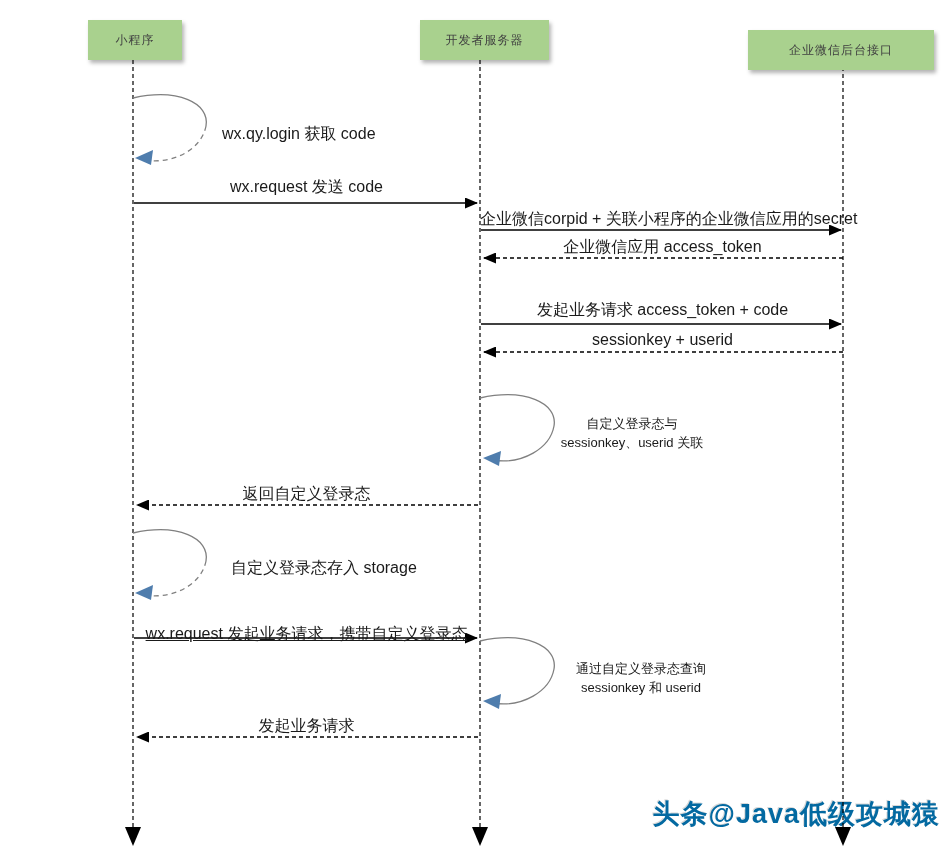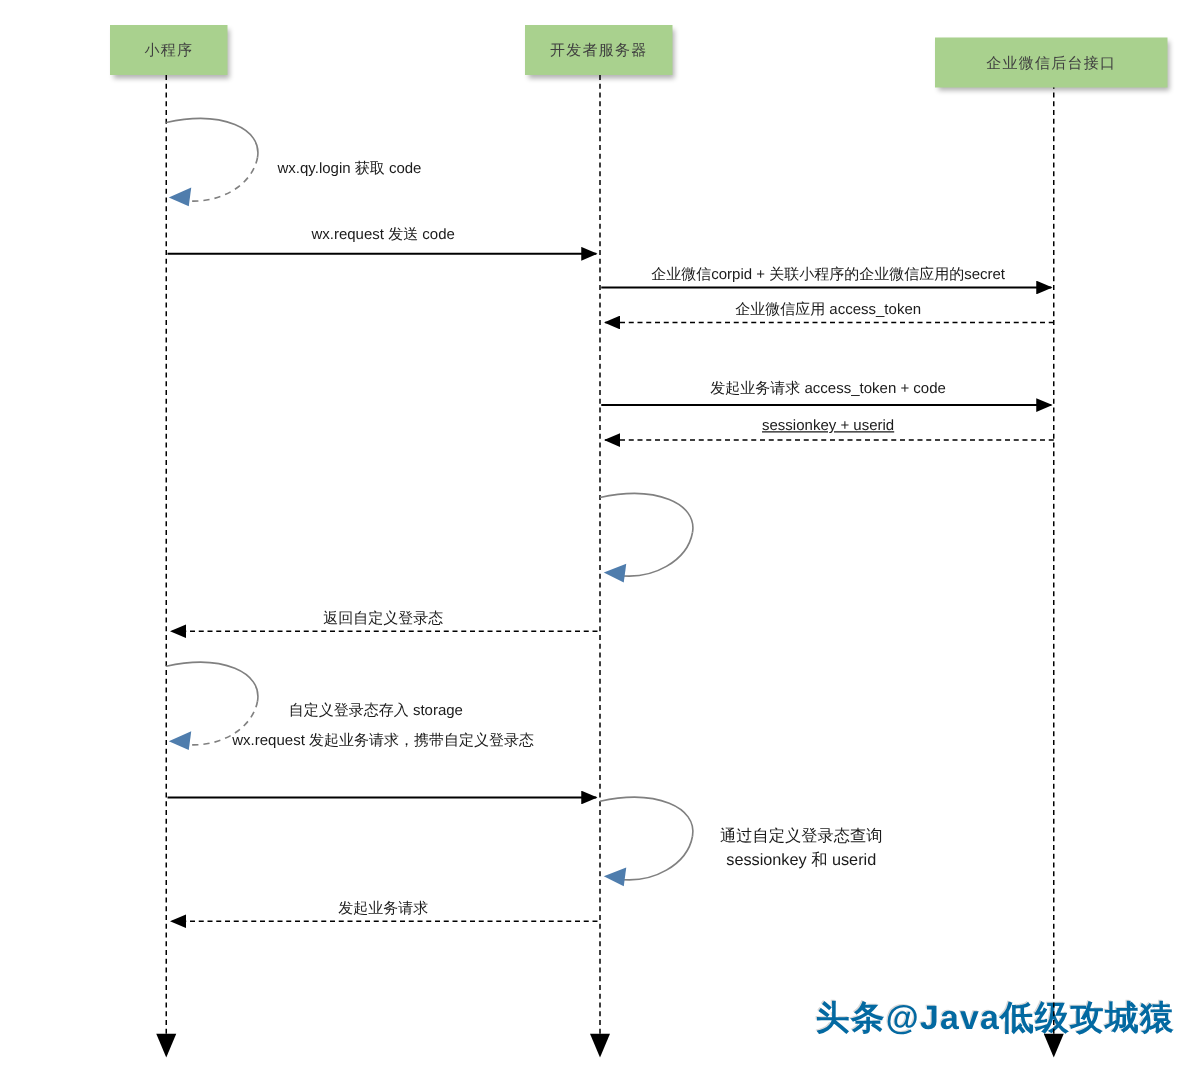--- a/index.html
+++ b/index.html
@@ -15,21 +15,21 @@
     position:absolute;top:20px;height:40px;
     background:#a9d18e;
     box-shadow:2px 3px 4px rgba(0,0,0,0.30);
     display:flex;align-items:center;justify-content:center;
   }
   .actor-box span{
     color:#404040;font-size:12px;letter-spacing:1px;white-space:nowrap;
   }
   .msg-label{
     position:absolute;
-    font-size:12px;color:#1a1a1a;
+    font-size:16px;color:#1a1a1a;
     white-space:nowrap;line-height:16px;
   }
   .msg-label.centered{text-align:center;white-space:nowrap;}
   .loop-label2{
     position:absolute;
     font-size:13px;color:#1a1a1a;
     text-align:center;line-height:19px;
   }
   #watermark{
     position:absolute;left:648px;top:796px;width:292px;
@@ -102,45 +102,49 @@
       <path d="M 554 669 C 550 691, 523 708, 492 703"></path>
       <polygon points="483,701 501,694 499,709" fill="#4f7dad" stroke="none"></polygon>
     </g>
 
     <line x1="478" y1="737" x2="137" y2="737" stroke="#000000" stroke-width="1.3" stroke-dasharray="4 3" marker-end="url(#arrow-black)"></line>
   </svg>
 
   <div class="actor-box" style="left:88px;width:94px;">
     <span>小程序</span>
   </div>
-  <div class="actor-box" style="left:420px;width:118px;justify-content:center;">
+  <div class="actor-box" style="left:420px;width:129px;justify-content:center;">
     <span>开发者服务器</span>
   </div>
   <div class="actor-box" style="left:748px;width:186px;margin-top:10px;">
     <span>企业微信后台接口</span>
   </div>
 
   <div class="msg-label" style="left:222px;top:126px;">wx.qy.login 获取 code</div>
 
   <div class="msg-label centered" style="left:133px;width:347px;top:179px;">wx.request 发送 code</div>
 
   <div class="msg-label centered" style="left:480px;width:365px;top:211px;">企业微信corpid + 关联小程序的企业微信应用的secret</div>
 
   <div class="msg-label centered" style="left:480px;width:365px;top:239px;">企业微信应用 access_token</div>
 
   <div class="msg-label centered" style="left:480px;width:365px;top:302px;">发起业务请求 access_token + code</div>
 
-  <div class="msg-label centered" style="left:480px;width:365px;top:332px;text-decoration:underline;">sessionkey + userid</div>
+  <div class="msg-label centered" style="left:480px;width:365px;top:332px;">sessionkey + userid</div>
 
+  <div class="loop-label2" style="left:552px;width:160px;top:414px;">
+    <div>自定义登录态与</div>
+    <div>sessionkey、userid 关联</div>
+  </div>
 
   <div class="msg-label centered" style="left:133px;width:347px;top:486px;">返回自定义登录态</div>
 
   <div class="msg-label" style="left:215px;top:560px;margin-left:16px;">自定义登录态存入 storage</div>
 
-  <div class="msg-label centered" style="left:133px;width:347px;top:584px;">wx.request 发起业务请求，携带自定义登录态</div>
+  <div class="msg-label centered" style="left:133px;width:347px;top:626px;text-decoration:underline;">wx.request 发起业务请求，携带自定义登录态</div>
 
   <div class="loop-label2" style="left:561px;width:160px;top:659px;">
     <div>通过自定义登录态查询</div>
     <div>sessionkey 和 userid</div>
   </div>
 
   <div class="msg-label centered" style="left:133px;width:347px;top:718px;">发起业务请求</div>
 
 </div>
 

